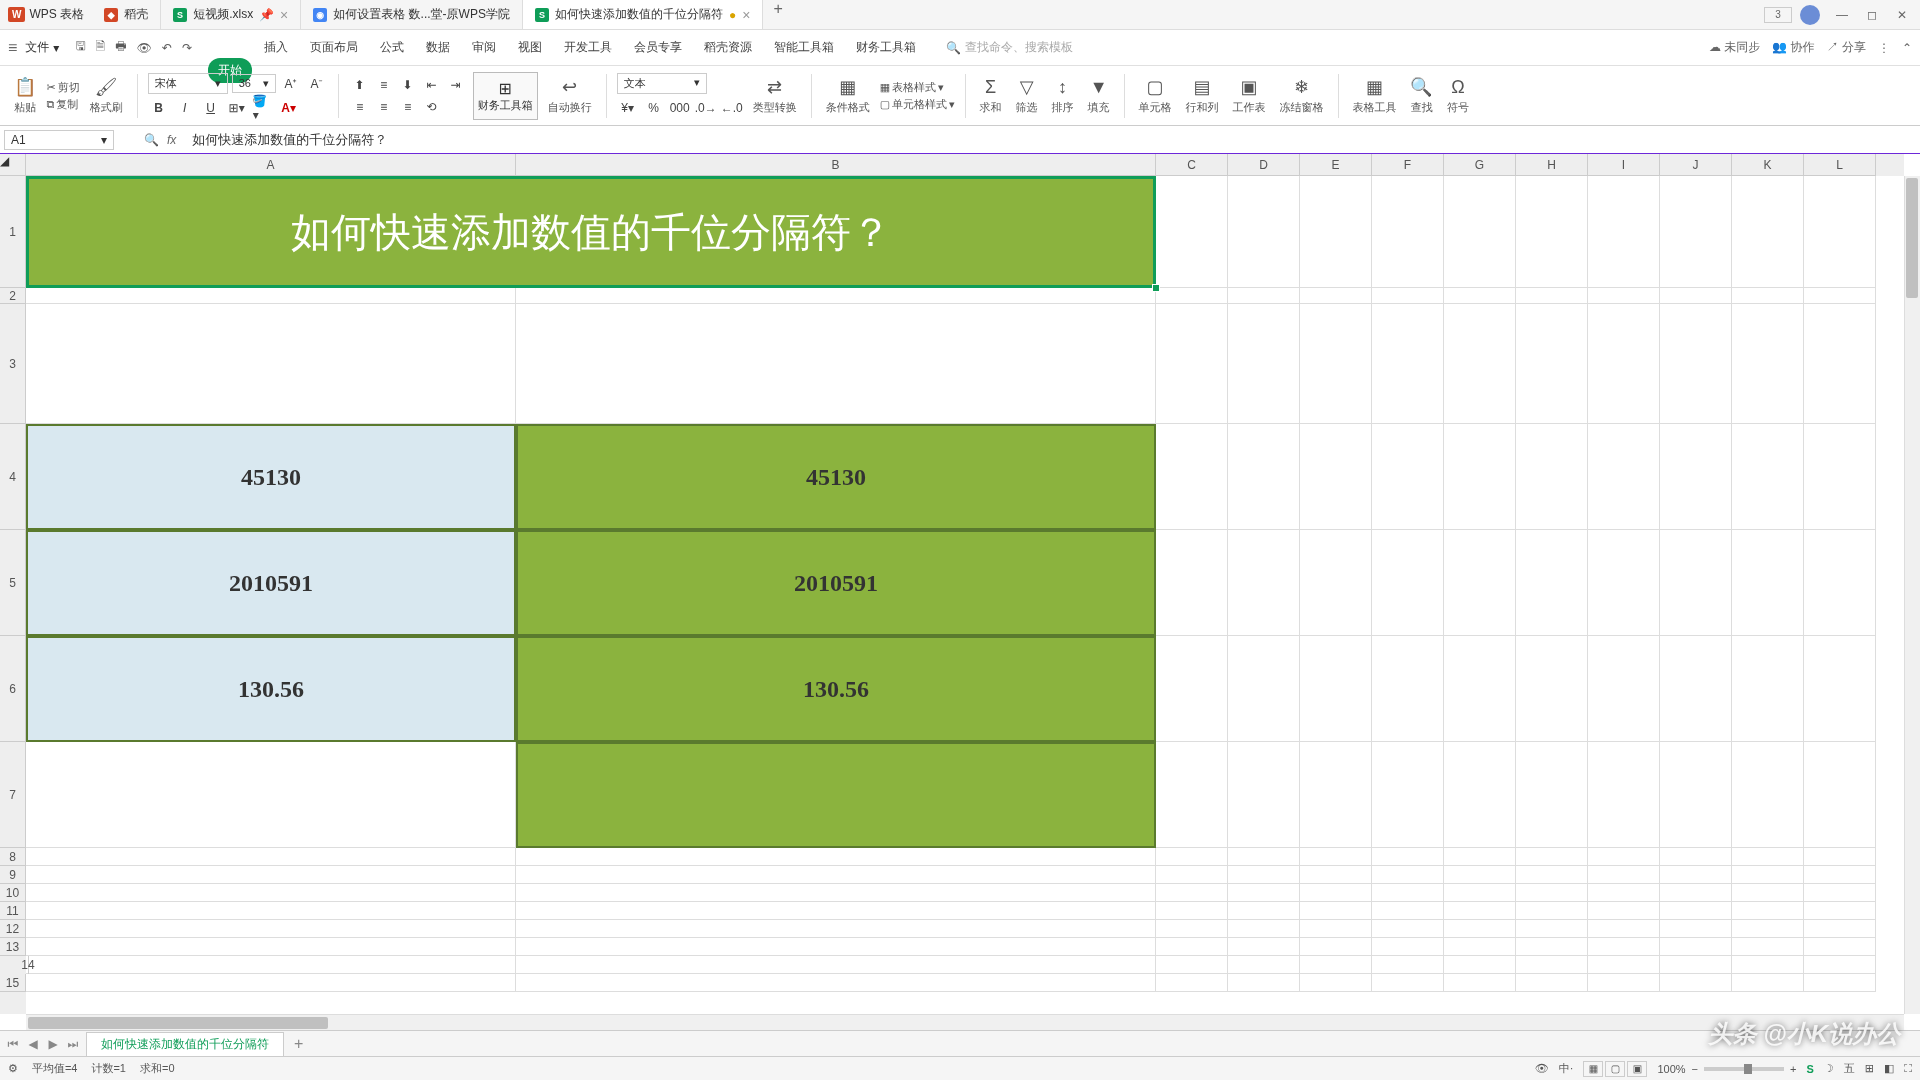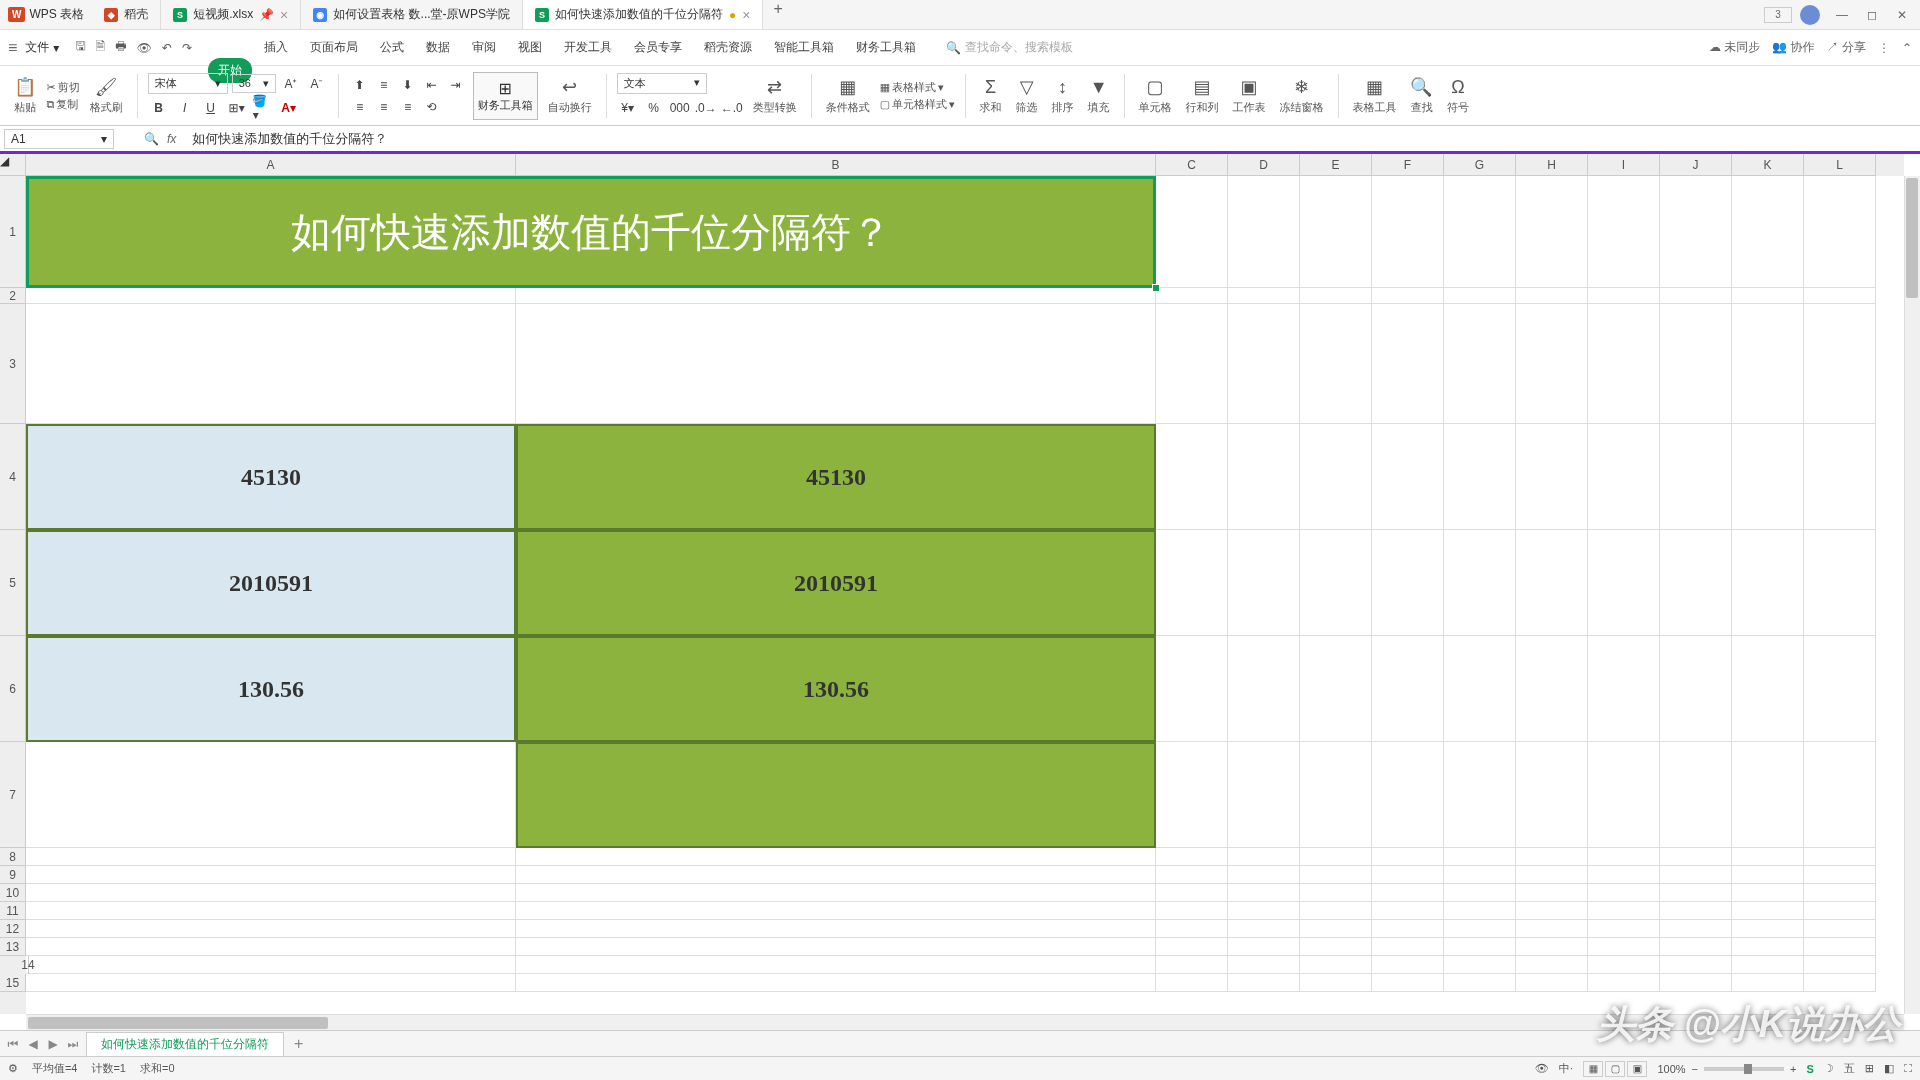--- a/index.html
+++ b/index.html
@@ -46,21 +46,21 @@
 .font-sel { border:1px solid #ccc; padding:2px 6px; font-size:11px; min-width:80px; display:flex; justify-content:space-between; align-items:center; }
 .font-size { border:1px solid #ccc; padding:2px 6px; font-size:11px; width:44px; display:flex; justify-content:space-between; }
 .fmt-row { display:flex; gap:4px; }
 .fmt-btn { width:22px; height:20px; display:flex; align-items:center; justify-content:center; cursor:pointer; font-size:12px; color:#444; border:1px solid transparent; }
 .align-grid { display:flex; flex-direction:column; gap:2px; }
 .align-row { display:flex; gap:2px; }
 .merge-btn { border:1px solid #bbb; padding:6px 4px; font-size:11px; display:flex; flex-direction:column; align-items:center; cursor:pointer; background:#f9f9f9; }
 .fmt-sel { border:1px solid #ccc; padding:2px 6px; font-size:11px; width:90px; display:flex; justify-content:space-between; }
 
 
-.fbar { height:28px; display:flex; align-items:center; border-bottom:3px solid #6d28d9; }
+.fbar { height:28px; display:flex; align-items:center; border-bottom:1px solid #6d28d9; }
 .name-box { width:110px; border:1px solid #ccc; margin:2px 4px; padding:2px 6px; font-size:12px; display:flex; justify-content:space-between; align-items:center; }
 .fx-area { display:flex; align-items:center; gap:8px; padding:0 8px; color:#666; }
 .formula-input { flex:1; padding:2px 8px; font-size:13px; }
 
 
 .grid-wrap { position:relative; height:calc(100% - 30px - 36px - 60px - 28px - 26px - 24px); display:flex; }
 .corner { width:26px; height:22px; background:#eee; border-right:1px solid #ccc; border-bottom:1px solid #ccc; position:absolute; left:0; top:0; z-index:3; }
 .col-headers { position:absolute; left:26px; top:0; right:16px; height:22px; display:flex; background:#eee; z-index:2; }
 .ch { border-right:1px solid #ccc; border-bottom:1px solid #ccc; display:flex; align-items:center; justify-content:center; font-size:12px; color:#555; }
 .row-headers { position:absolute; left:0; top:22px; bottom:16px; width:26px; background:#eee; z-index:2; }
@@ -87,21 +87,21 @@
 
 
 .status-bar { height:24px; display:flex; align-items:center; background:#f5f5f5; border-top:1px solid #ccc; padding:0 8px; font-size:11px; color:#555; gap:14px; }
 .status-right { margin-left:auto; display:flex; align-items:center; gap:10px; }
 .view-btns { display:flex; gap:2px; }
 .view-btns span { width:20px; height:16px; border:1px solid #ccc; display:flex; align-items:center; justify-content:center; cursor:pointer; font-size:10px; }
 .zoom { display:flex; align-items:center; gap:6px; }
 .zoom-slider { width:80px; height:4px; background:#ccc; position:relative; }
 .zoom-slider::after { content:""; position:absolute; left:50%; top:-3px; width:8px; height:10px; background:#888; }
 
-.watermark { position:absolute; right:20px; bottom:30px; font-size:38px; color:rgba(255,255,255,0.85); font-weight:bold; text-shadow:0 0 6px rgba(0,0,0,0.6); font-style:italic; pointer-events:none; }
+.watermark { position:absolute; right:20px; bottom:30px; font-size:24px; color:rgba(255,255,255,0.85); font-weight:bold; text-shadow:0 0 6px rgba(0,0,0,0.6); font-style:italic; pointer-events:none; }
 </style>
 </head>
 <body>
 
 <div class="titlebar">
   <div class="app-icon">
     <span class="wps">W</span>
     <span>WPS 表格</span>
   </div>
   <div class="tabs">

